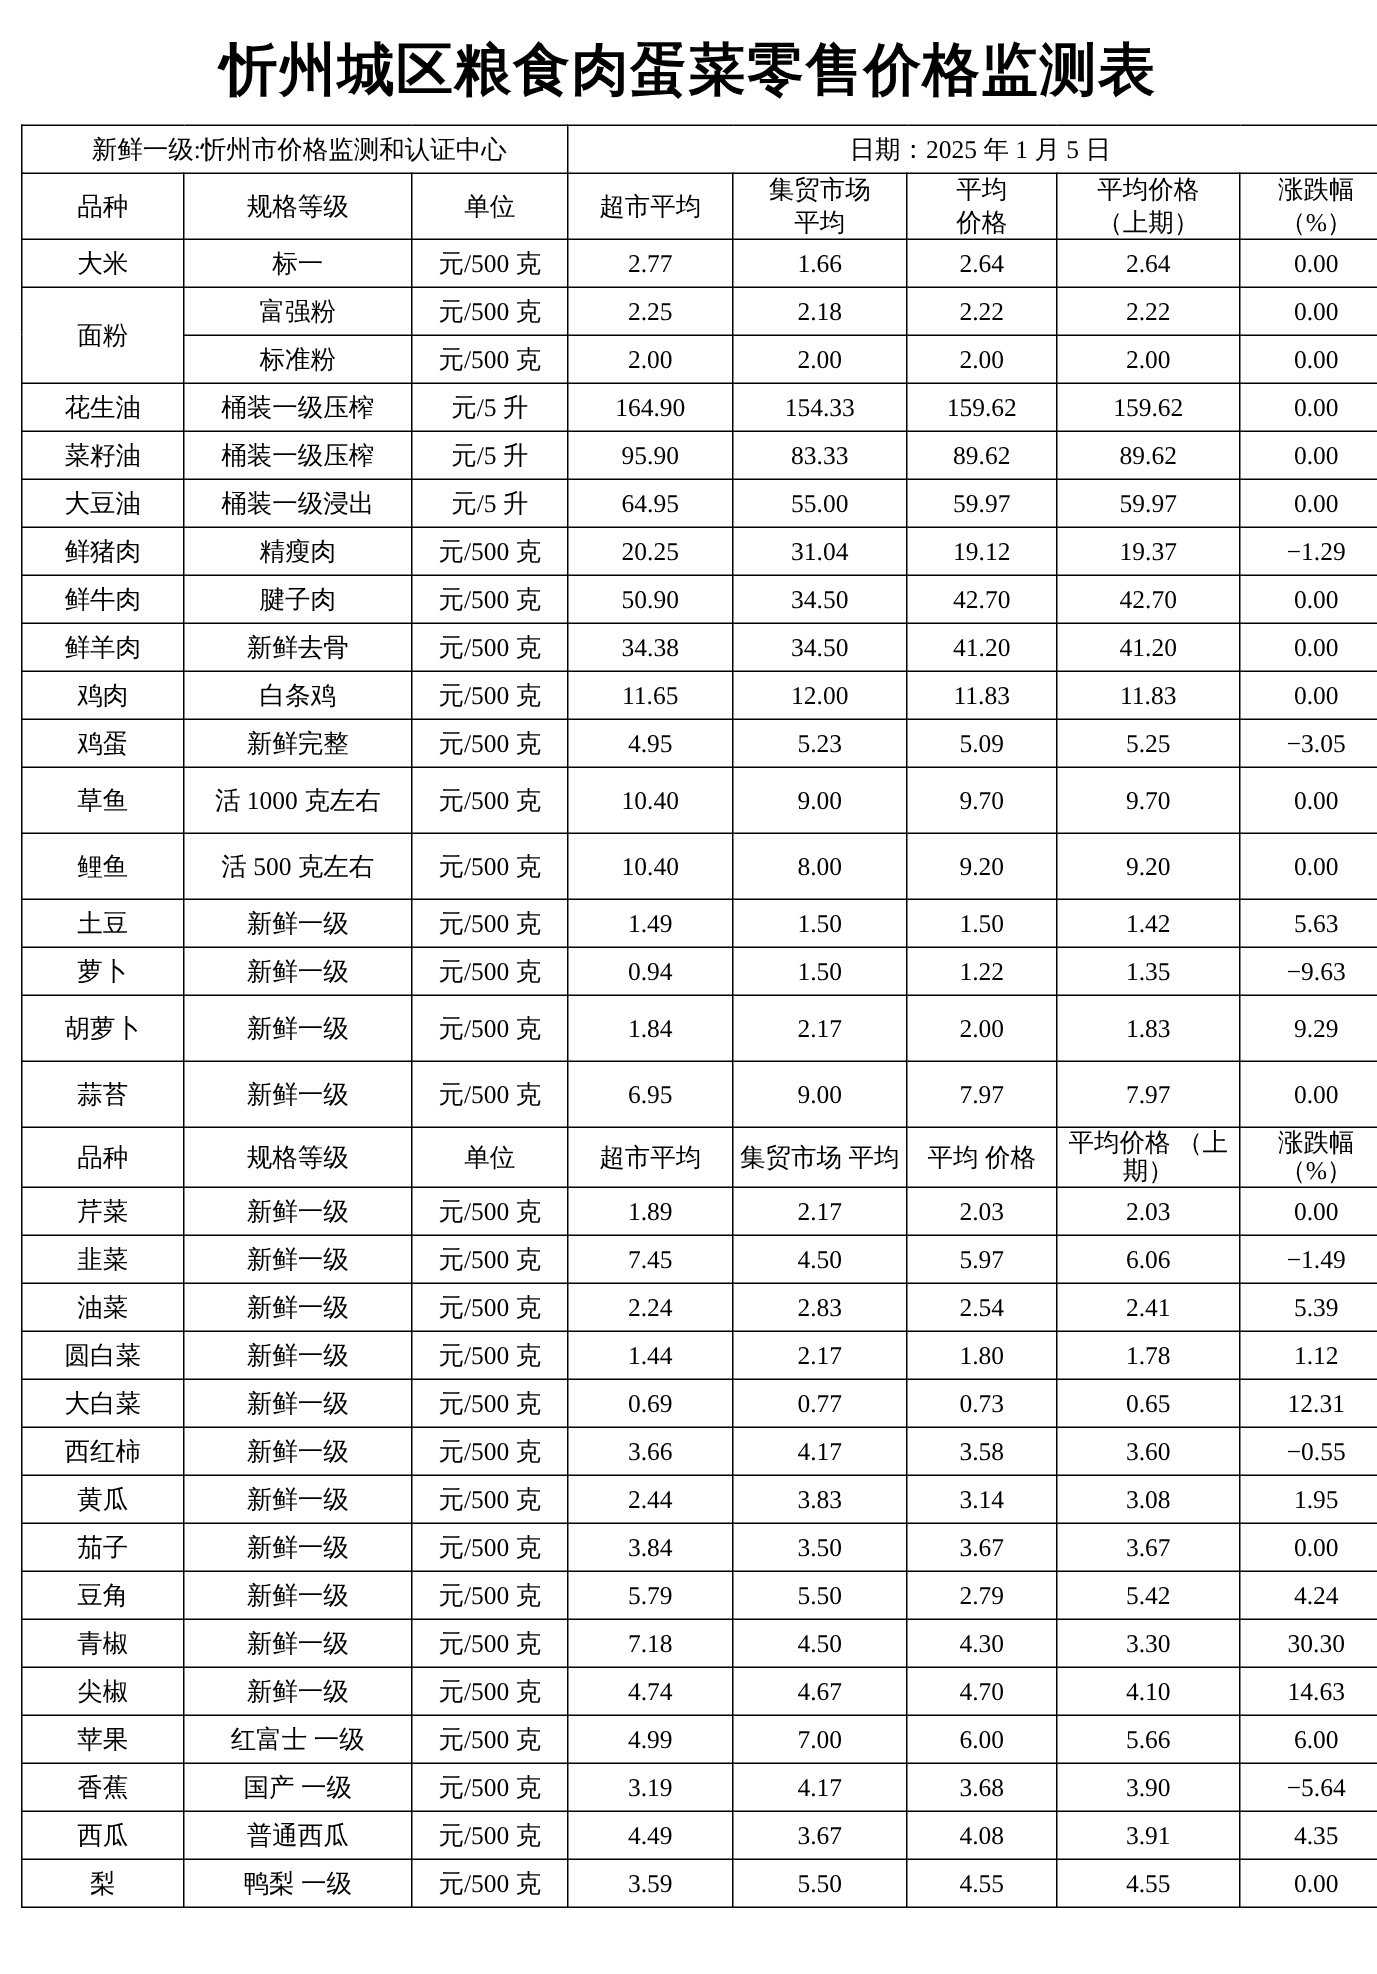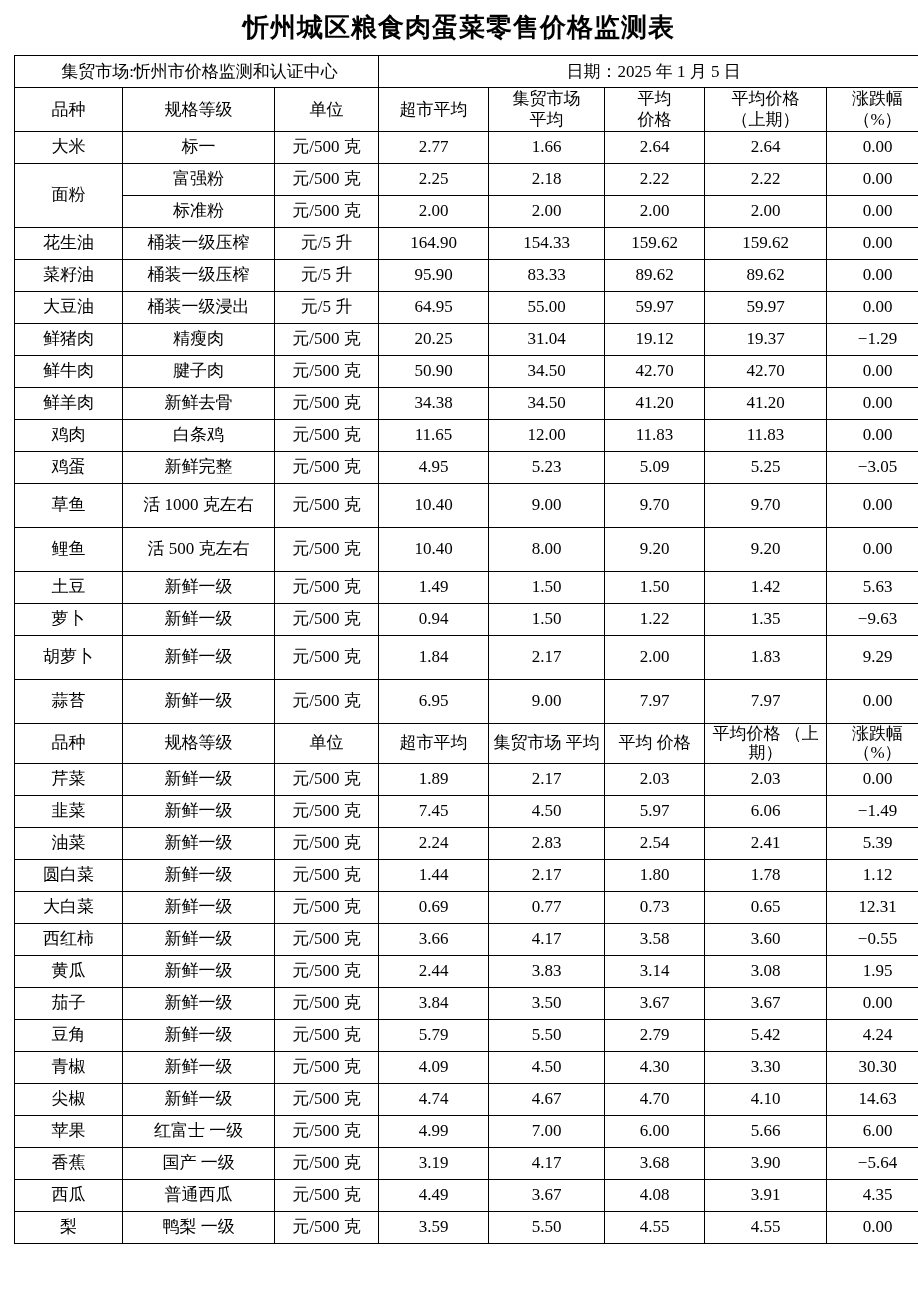--- a/index.html
+++ b/index.html
@@ -18,24 +18,24 @@
     width: 918px;
     height: 1316px;
     box-sizing: border-box;
     padding: 10px 14px 0 14px;
     position: relative;
   }
   .doc-title {
     text-align: center;
     font-family: "Liberation Serif", "DejaVu Serif", serif;
     font-weight: bold;
-    font-size: 26px;
+    font-size: 38px;
     letter-spacing: 1px;
     line-height: 1.35;
-    margin: 0 0 10px 0;
+    margin: 12px 0 10px 0;
     white-space: nowrap;
   }
   table.main {
     width: 890px;
     border-collapse: collapse;
     table-layout: fixed;
   }
   table.main td, table.main th {
     border: 1px solid #000000;
     text-align: center;
@@ -105,21 +105,21 @@
       <col style="width:104px">
       <col style="width:110px">
       <col style="width:116px">
       <col style="width:100px">
       <col style="width:122px">
       <col style="width:102px">
     </colgroup>
     <tbody>
 
       <tr>
-        <td class="meta-left" colspan="3">集贸市场:忻州市价格监测和认证中心</td>
+        <td class="meta-left" colspan="3">新鲜一级:忻州市价格监测和认证中心</td>
         <td class="meta-right" colspan="5">日期：2025 年 1 月 5 日</td>
       </tr>
 
       <tr>
         <td class="hdr">品种</td>
         <td class="hdr">规格等级</td>
         <td class="hdr">单位</td>
         <td class="hdr">超市平均</td>
         <td class="hdr">
           <span class="two-line">集贸市场</span>
@@ -421,21 +421,21 @@
         <td class="num">5.79</td>
         <td class="num">5.50</td>
         <td class="num">2.79</td>
         <td class="num">5.42</td>
         <td class="num">4.24</td>
       </tr>
       <tr class="r-sm">
         <td class="cat">青椒</td>
         <td class="spec">新鲜一级</td>
         <td class="unit">元/500 克</td>
-        <td class="num">4.09</td>
+        <td class="num">7.18</td>
         <td class="num">4.50</td>
         <td class="num">4.30</td>
         <td class="num">3.30</td>
         <td class="num">30.30</td>
       </tr>
       <tr class="r-sm">
         <td class="cat">尖椒</td>
         <td class="spec">新鲜一级</td>
         <td class="unit">元/500 克</td>
         <td class="num">4.74</td>

